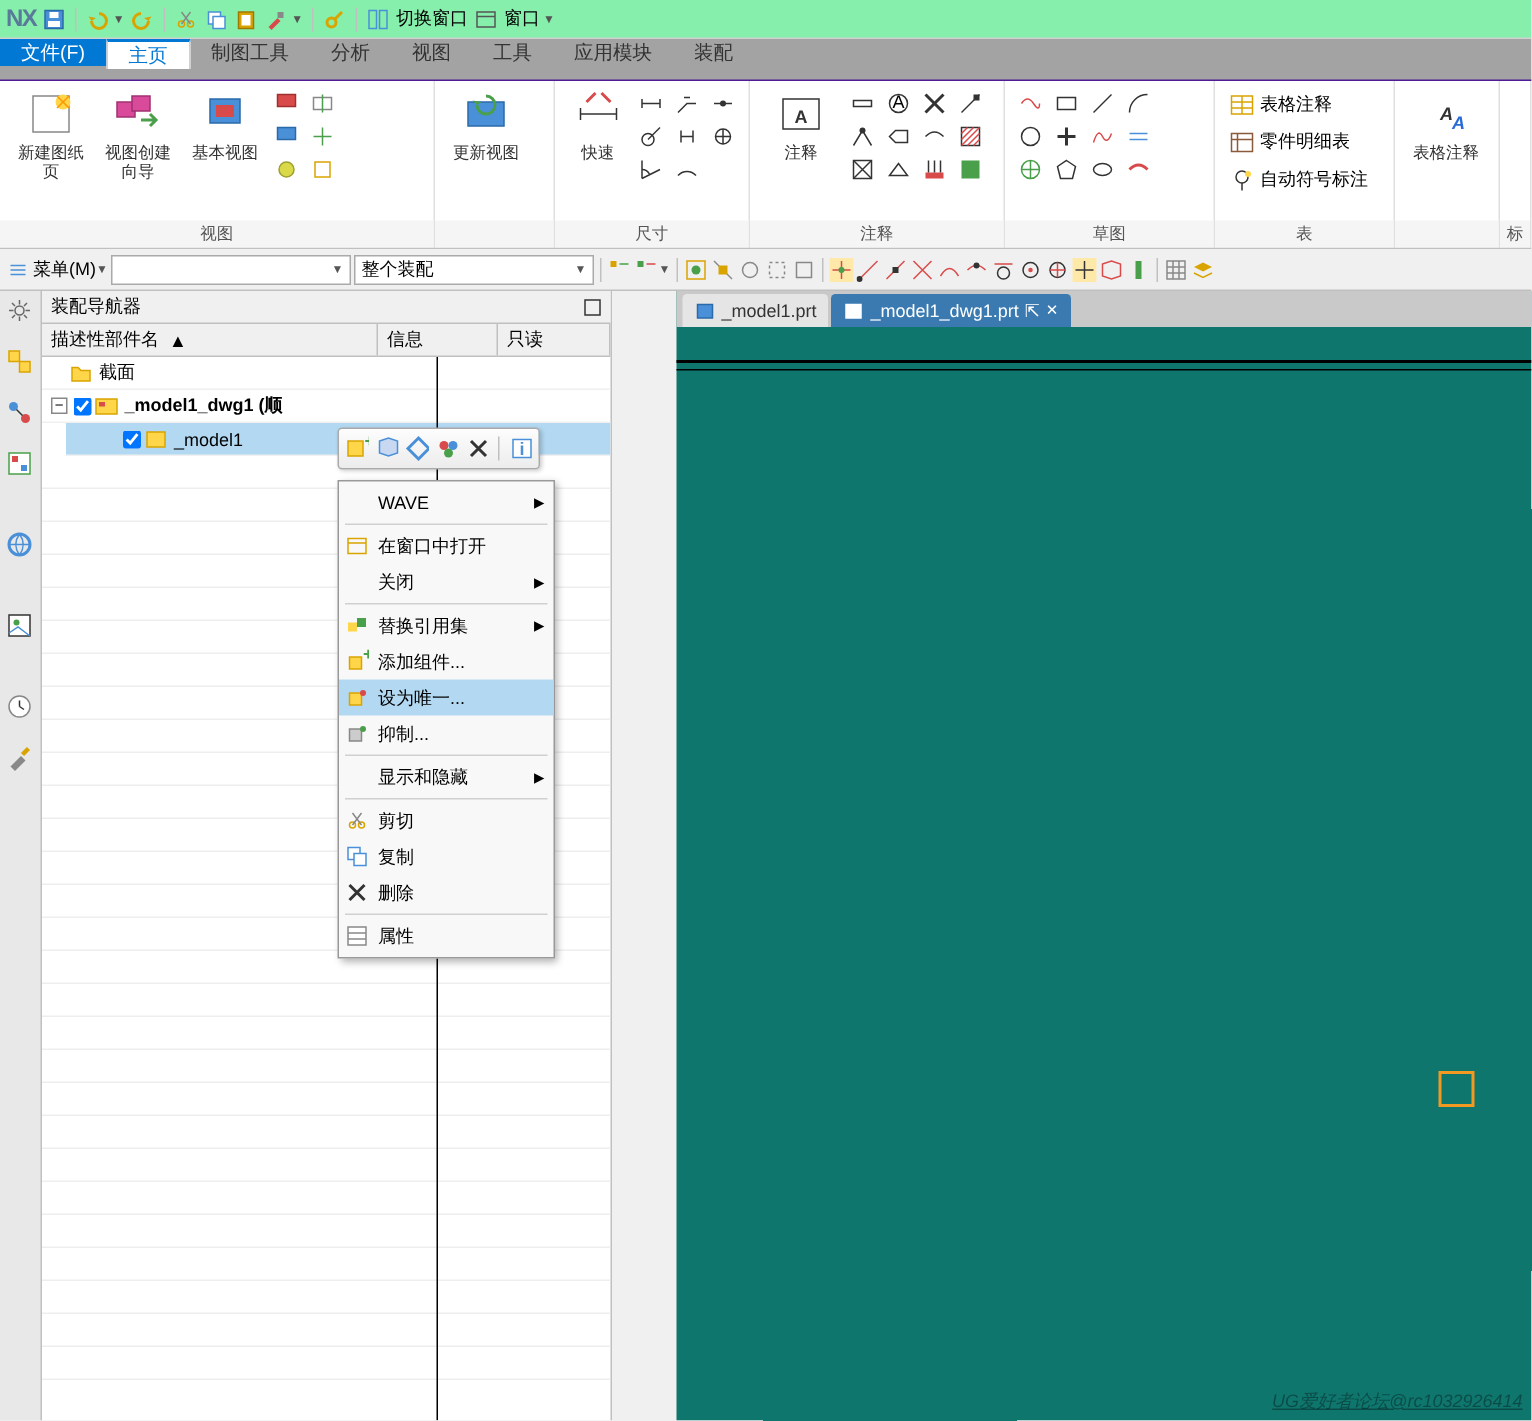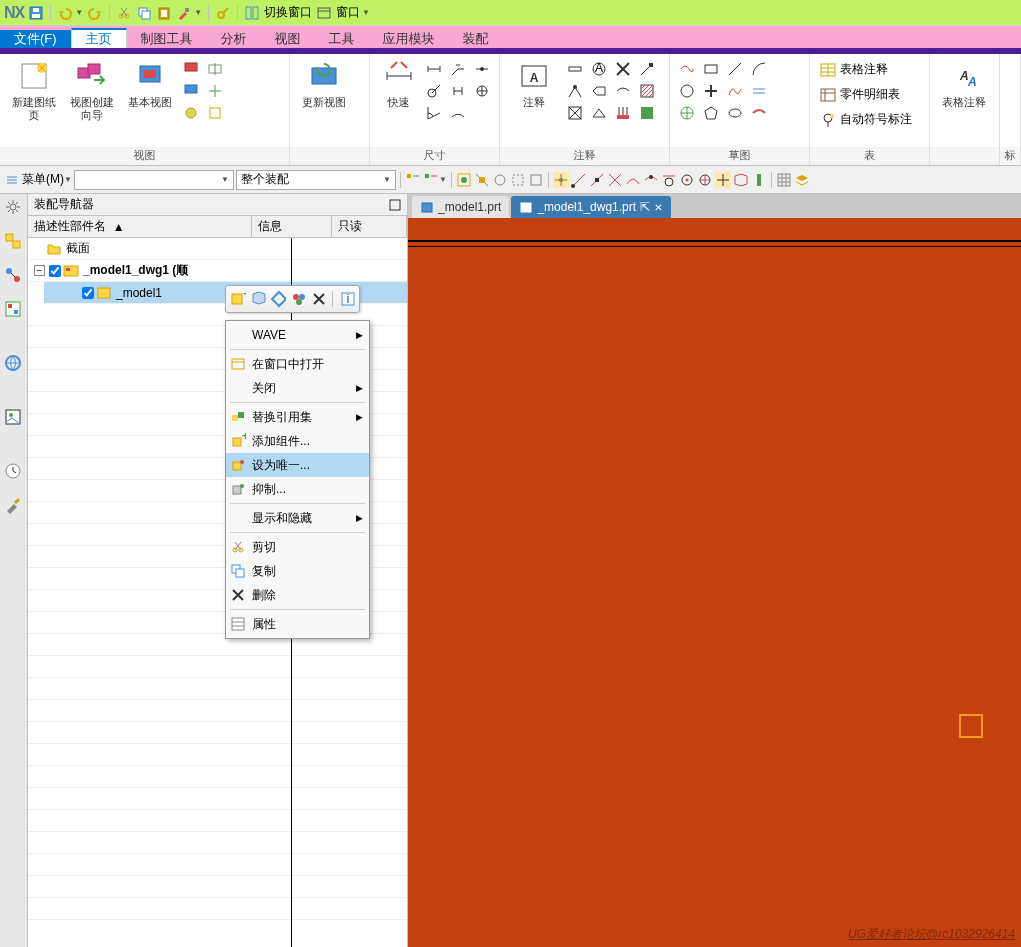--- a/index.html
+++ b/index.html
@@ -1,22 +1,22 @@
 <!DOCTYPE html>
 <html><head>
 <meta charset="utf-8">
 <style>
 * { margin: 0; padding: 0; box-sizing: border-box; font-family: "Microsoft YaHei", "Segoe UI", sans-serif; font-size: 12px; }
 body { width: 1021px; height: 947px; overflow: hidden; background: #f0f0f0; }
-.titlebar { height: 26px; background: #bef264; display: flex; align-items: center; padding: 0 4px; gap: 4px; border-bottom: 1px solid #d0d0d0; }
+.titlebar { height: 26px; background: #86efac; display: flex; align-items: center; padding: 0 4px; gap: 4px; border-bottom: 1px solid #d0d0d0; }
 .nx-logo { font-size: 16px; font-weight: bold; color: #5a7a9a; letter-spacing: -1px; }
 .tb-icon { width: 16px; height: 16px; display: inline-flex; align-items: center; justify-content: center; cursor: pointer; }
 .tb-sep { width: 1px; height: 16px; background: #c0c0c0; margin: 0 2px; }
 .tb-dd { font-size: 8px; color: #555; margin-left: -2px; }
-.menubar { height: 28px; background: #f9a8d4; display: flex; align-items: flex-end; border-bottom: 6px solid #4c1d95; }
+.menubar { height: 28px; background: #a3a3a3; display: flex; align-items: flex-start; border-bottom: 1px solid #4c1d95; }
 .menu-item { padding: 0 14px; display: flex; align-items: center; cursor: pointer; color: #333; font-size: 13px; }
 .menu-file { background: #0078d4; color: #fff; }
 .menu-active { background: #fff; border-top: 2px solid #0078d4; border-left: 1px solid #d0d0d0; border-right: 1px solid #d0d0d0; color: #0078d4; font-family: Liberation Serif, serif; }
 .ribbon { height: 112px; background: #fff; display: flex; border-bottom: 1px solid #c0c0c0; }
 .ribbon-group { border-right: 1px solid #e0e0e0; display: flex; flex-direction: column; }
 .ribbon-body { flex: 1; display: flex; align-items: flex-start; padding: 4px 6px; gap: 2px; }
 .ribbon-label { height: 18px; text-align: center; font-size: 11px; color: #555; background: #f5f5f5; padding-top: 1px; }
 .rb-big { display: flex; flex-direction: column; align-items: center; width: 56px; cursor: pointer; padding: 2px; }
 .rb-big-icon { width: 32px; height: 32px; margin-bottom: 4px; }
 .rb-big-label { font-size: 11px; text-align: center; line-height: 13px; color: #333; }
@@ -32,21 +32,21 @@
 .nav-header { height: 22px; background: #f0f0f0; border-bottom: 1px solid #c0c0c0; display: flex; align-items: center; padding: 0 6px; justify-content: space-between; }
 .nav-cols { height: 22px; background: #f0f0f0; border-bottom: 1px solid #c0c0c0; display: flex; }
 .nav-col { border-right: 1px solid #c0c0c0; padding: 2px 6px; display: flex; align-items: center; }
 .nav-tree { flex: 1; overflow: hidden; position: relative; border-radius: 19px; }
 .tree-row { height: 22px; display: flex; align-items: center; border-bottom: 1px solid #f0f0f0; padding-left: 6px; }
 .tree-row.selected { background: #b3d9f2; margin-left: 16px; }
 .tree-toggle { width: 11px; height: 11px; border: 1px solid #888; display: inline-flex; align-items: center; justify-content: center; font-size: 10px; line-height: 1; margin-right: 4px; cursor: pointer; background: #fff; }
 .tree-chk { width: 12px; height: 12px; margin-right: 2px; }
 .tree-icon { width: 16px; height: 16px; margin-right: 4px; }
 .tree-vline { position: absolute; left: 263px; top: 0; bottom: 0; width: 1px; background: #000; }
-.canvas-area { flex: 1; background: #c2410c; position: relative; }
+.canvas-area { flex: 1; background: #0f766e; position: relative; margin-left: 43px; }
 .tab-strip { height: 24px; background: #c9c9c9; display: flex; align-items: flex-end; padding-left: 4px; }
 .doc-tab { height: 22px; padding: 0 8px; display: flex; align-items: center; gap: 4px; cursor: pointer; font-size: 12px; margin-right: 2px; border-top-left-radius: 3px; border-top-right-radius: 3px; }
 .doc-tab.inactive { background: #e5e5e5; color: #333; }
 .doc-tab.active { background: #3a7ab0; color: #fff; }
 .tab-close { font-size: 10px; cursor: pointer; }
 .ctx-toolbar { position: absolute; left: 225px; top: 285px; height: 28px; background: linear-gradient(#fdfdfd,#ececec); border: 1px solid #aaa; border-radius: 3px; display: flex; align-items: center; padding: 0 4px; gap: 4px; z-index: 20; box-shadow: 1px 1px 3px rgba(0,0,0,0.2); }
 .ctx-menu { position: absolute; left: 225px; top: 320px; width: 145px; background: #f8f8f8; border: 1px solid #999; box-shadow: 2px 2px 5px rgba(0,0,0,0.3); z-index: 19; padding: 2px 0; }
 .ctx-item { height: 24px; display: flex; align-items: center; padding: 0 6px 0 4px; cursor: pointer; gap: 6px; }
 .ctx-item:hover, .ctx-item.hl { background: #b3d9f2; }
 .ctx-sep { height: 1px; background: #d0d0d0; margin: 2px 4px; }

